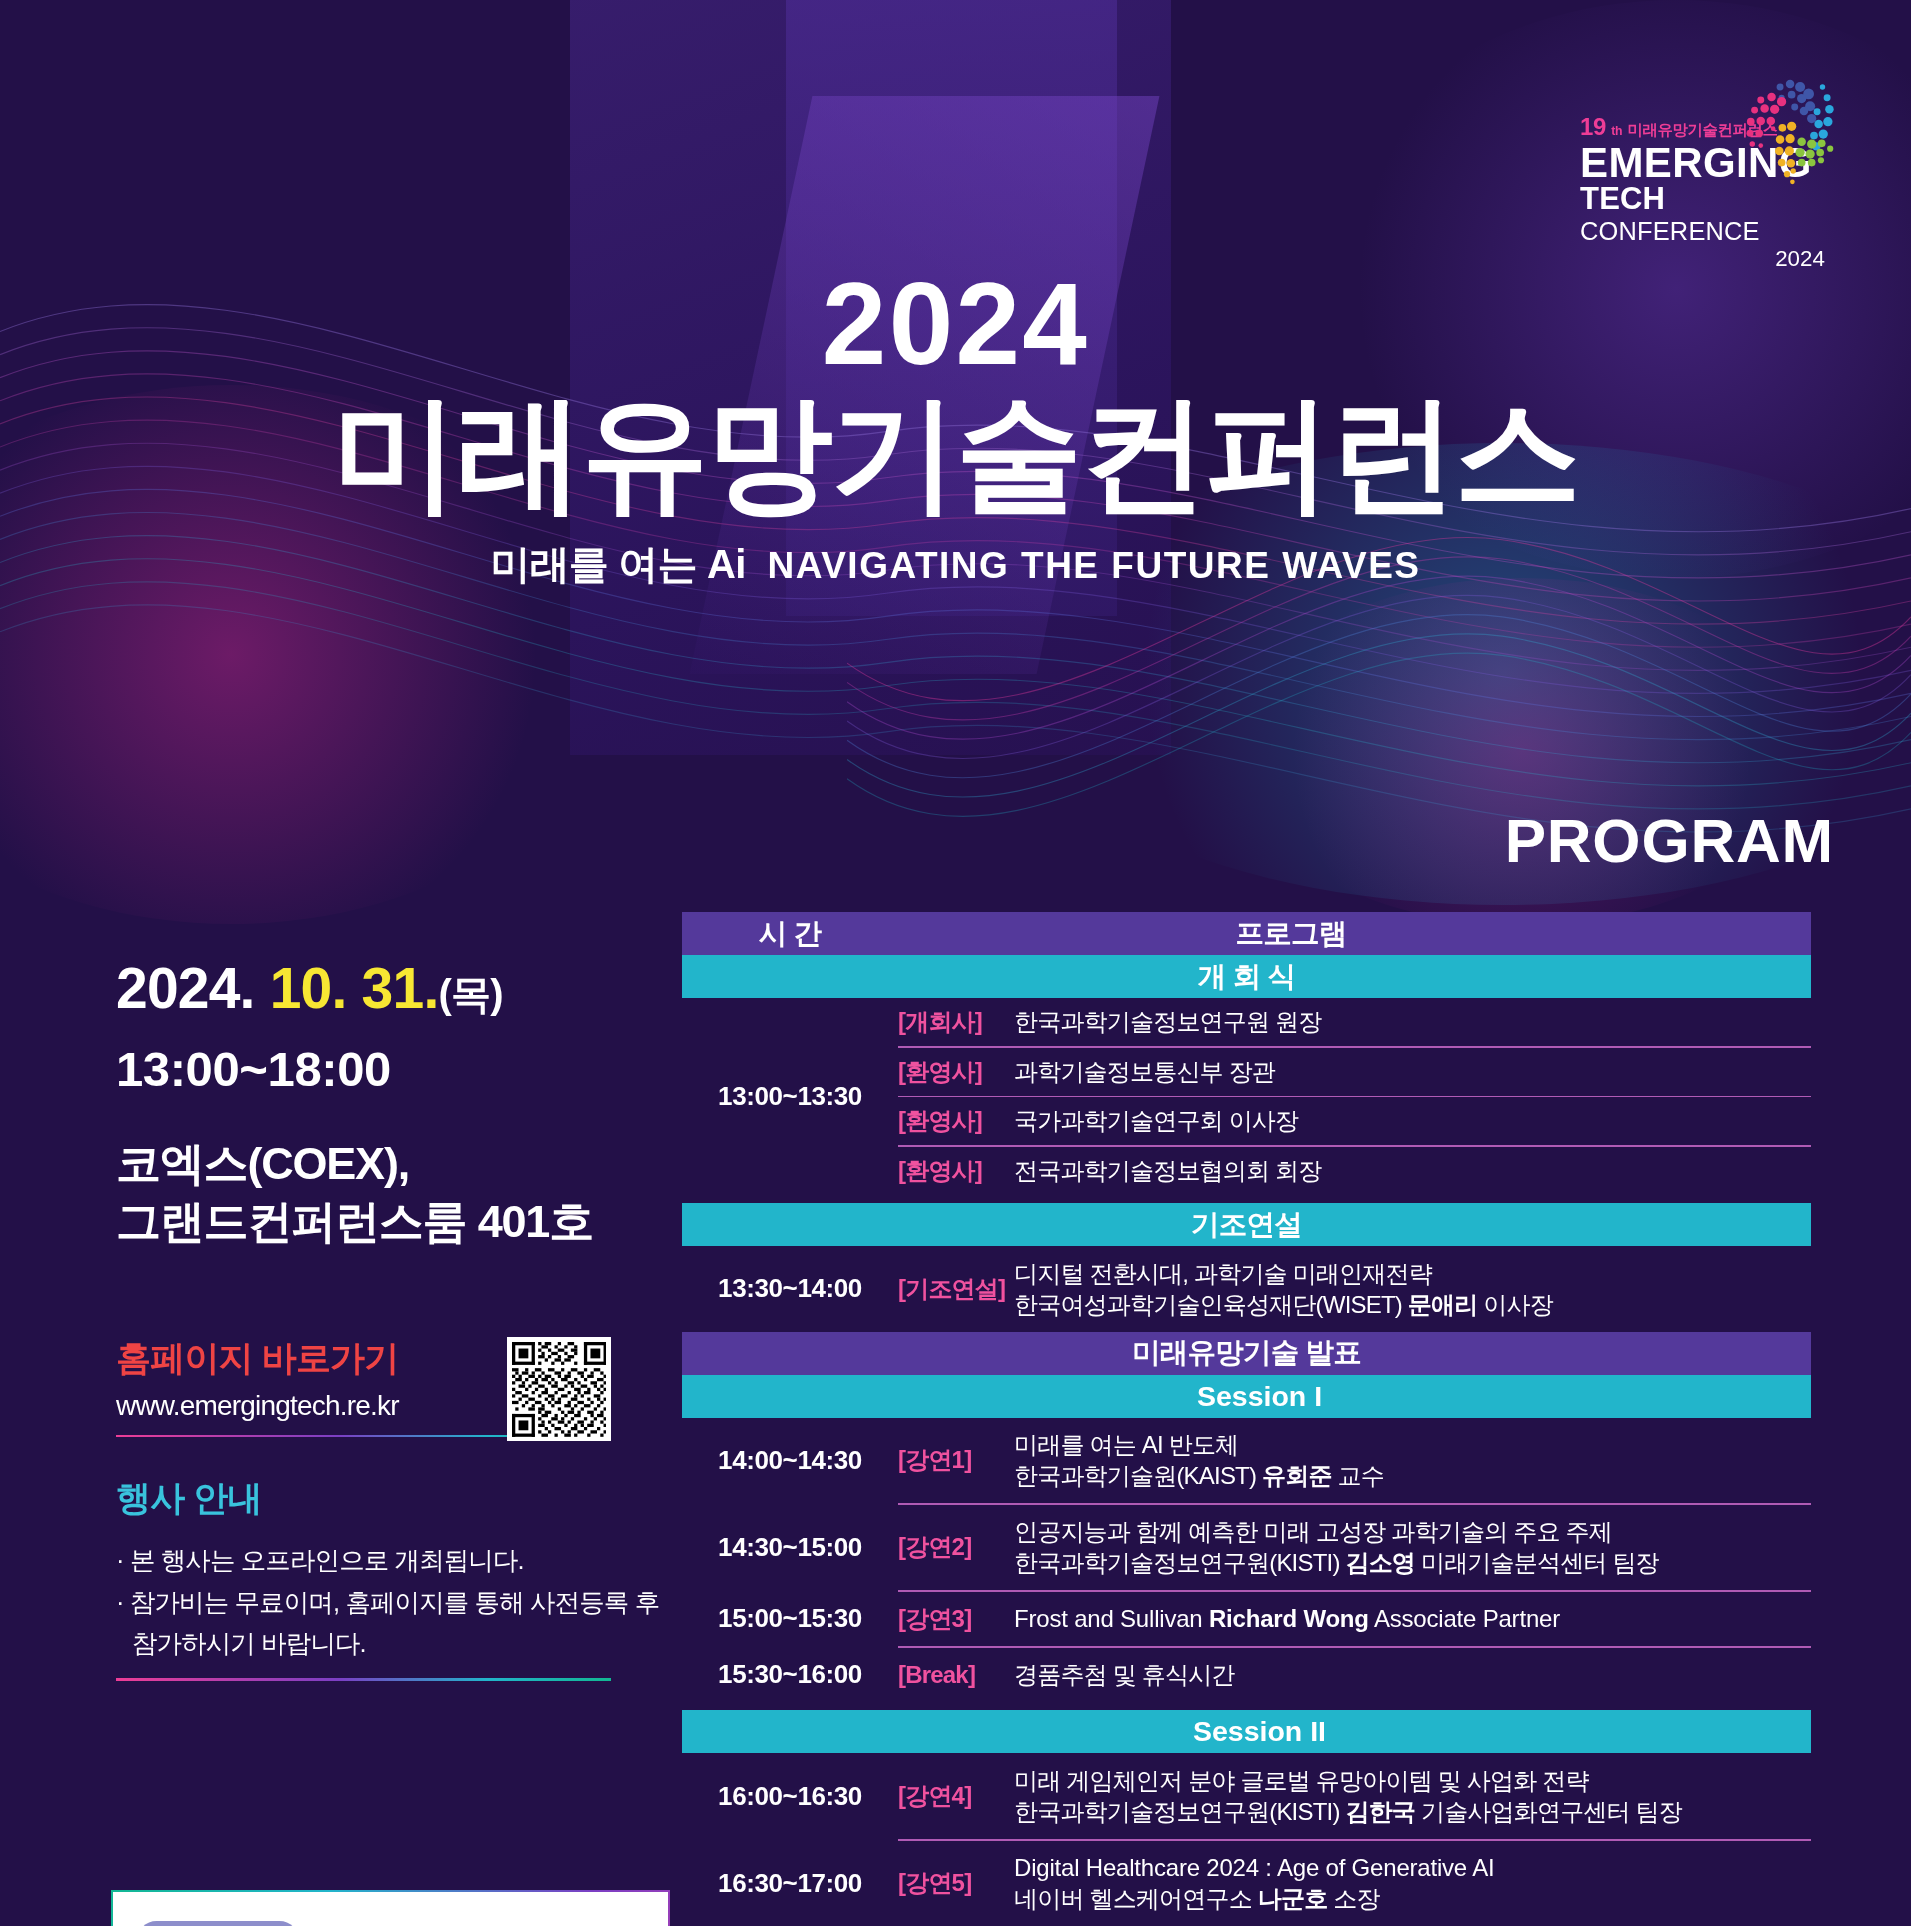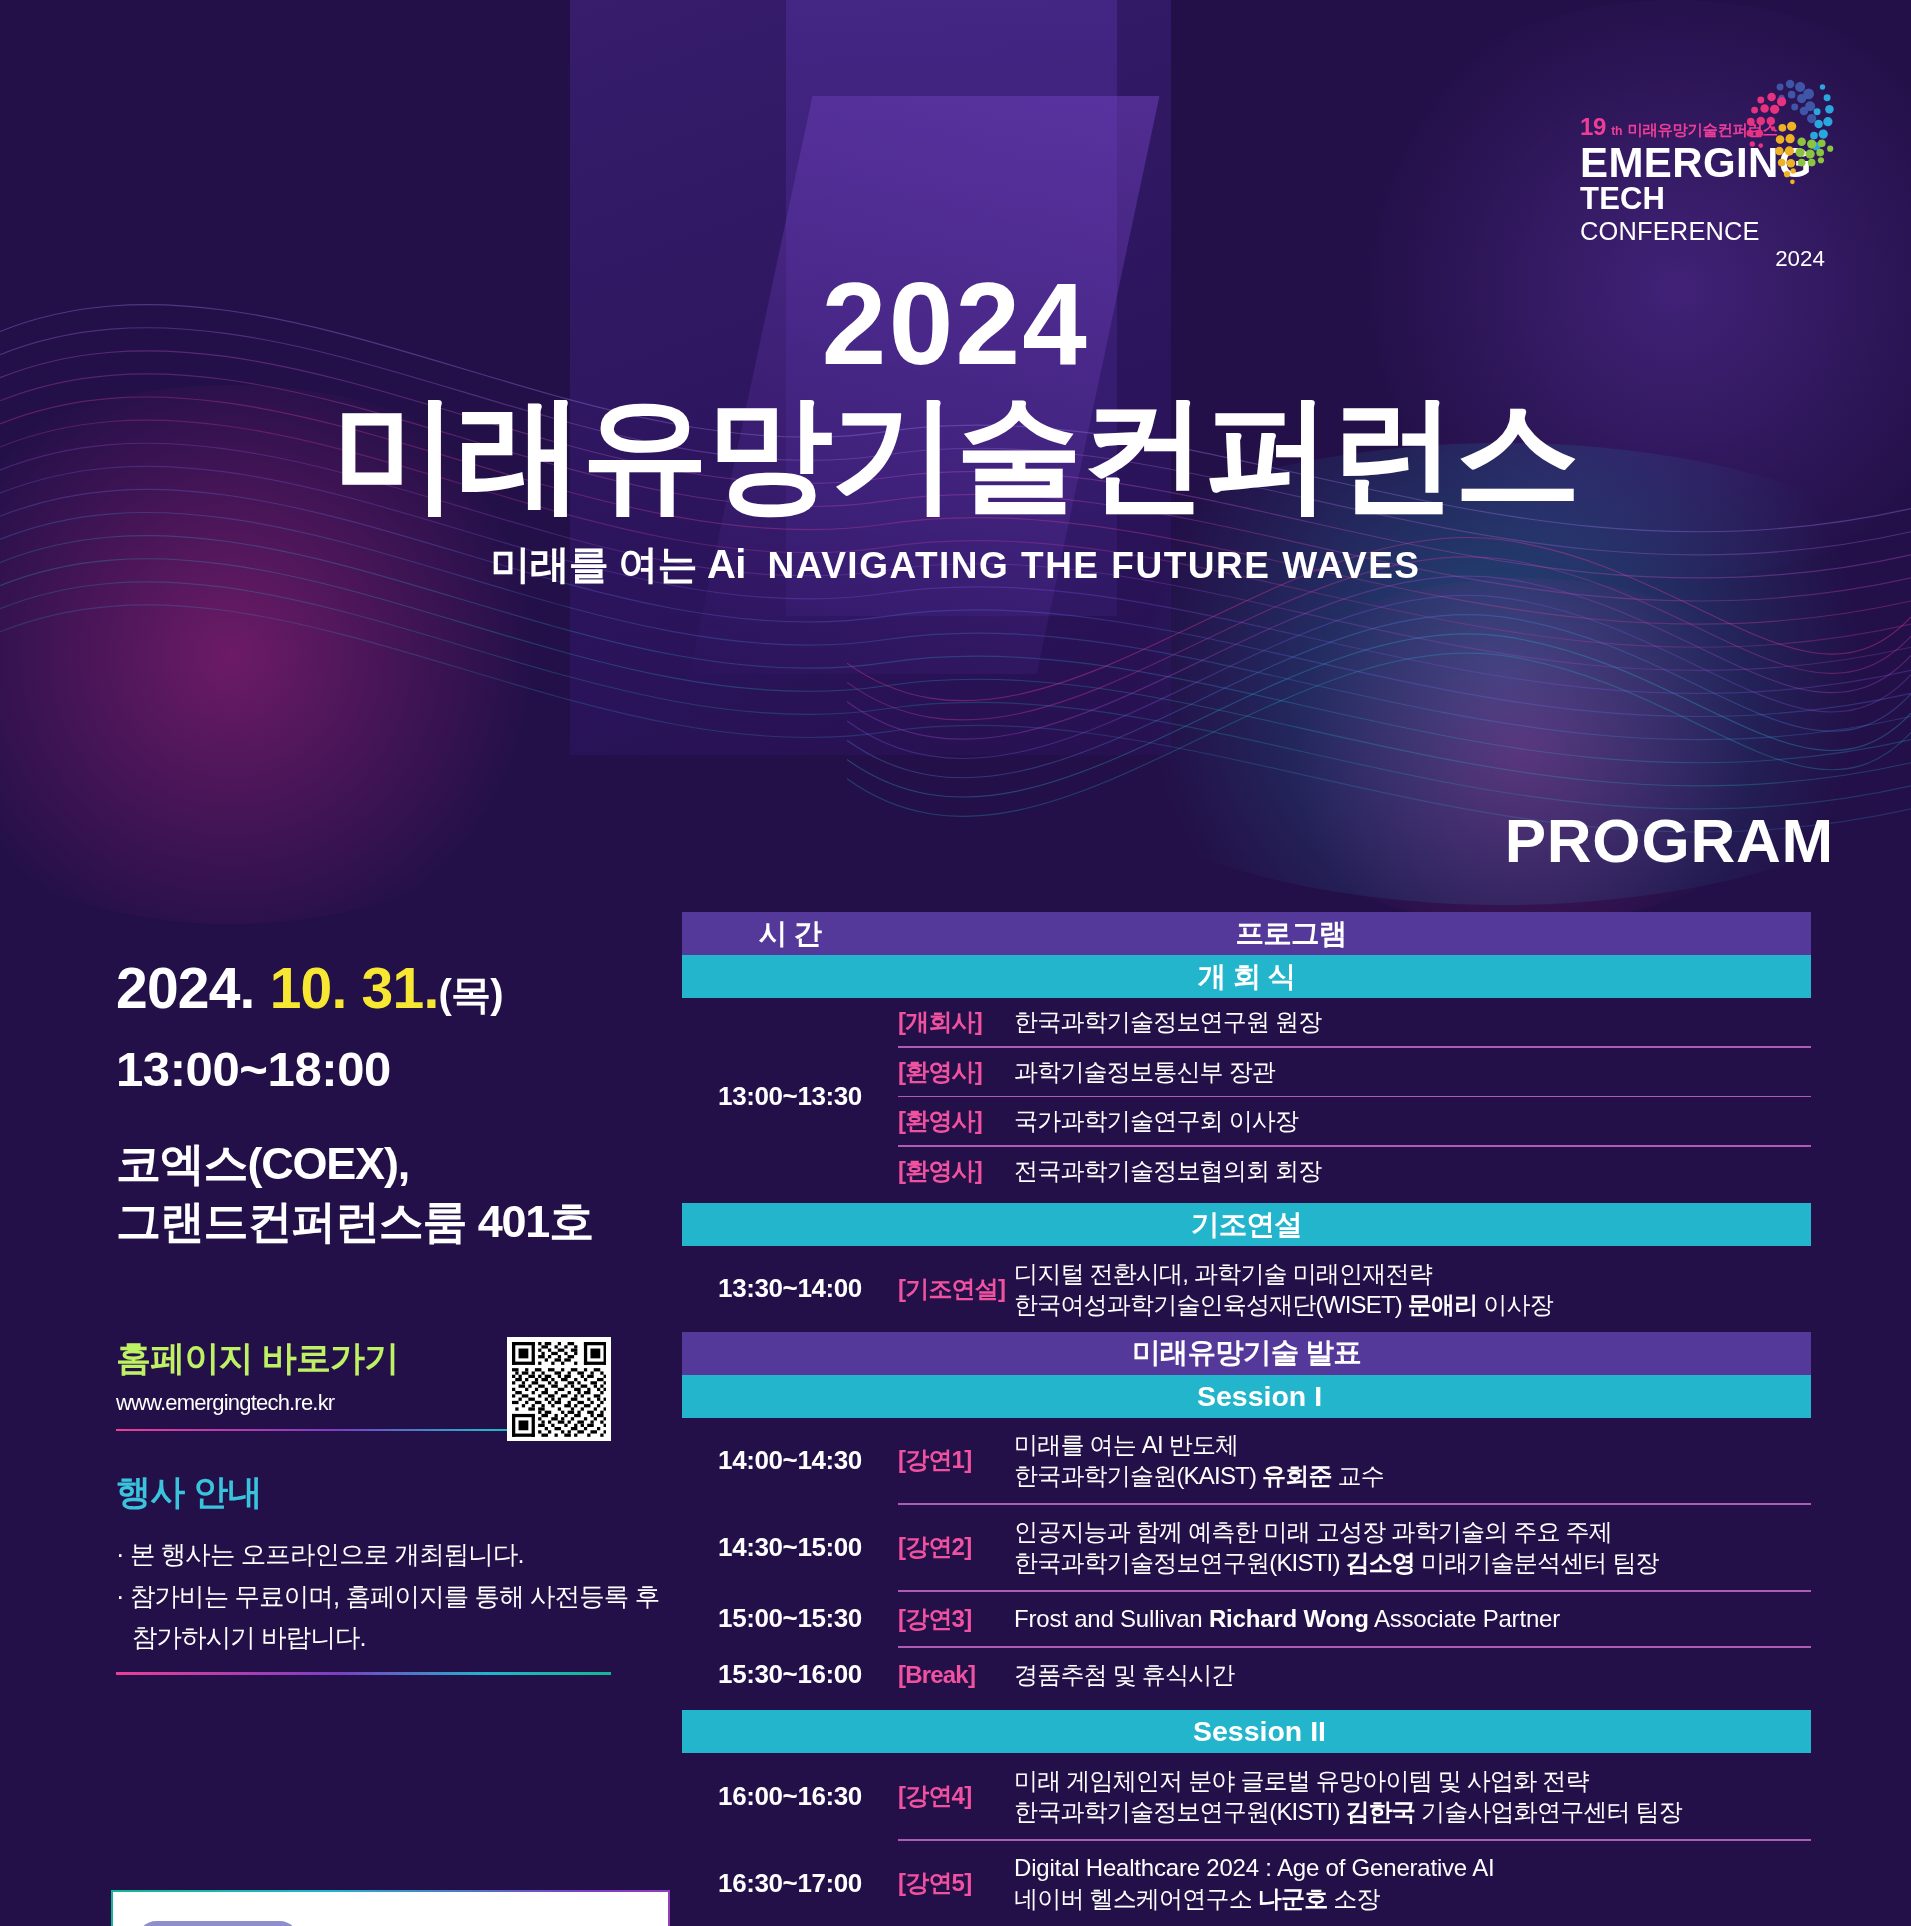--- a/index.html
+++ b/index.html
@@ -122,22 +122,22 @@
   .time-line {
     font-size: 49px; font-weight: bold; color: #ffffff;
     letter-spacing: -0.4px; line-height: 1.3; margin-top: 16px;
   }
   .venue {
     margin-top: 33px; font-size: 45px; font-weight: bold; color: #ffffff;
     letter-spacing: -1.2px; line-height: 1.30;
   }
 
   .home-section { margin-top: 83px; position: relative; }
-  .home-title { color: #bef264; font-size: 35px; font-weight: bold; letter-spacing: -0.8px; }
-  .home-url { color: #ffffff; font-size: 22px; font-weight: normal; letter-spacing: -0.8px; margin-top: 8.5px; }
+  .home-title { color: #ef4444; font-size: 35px; font-weight: bold; letter-spacing: -0.8px; }
+  .home-url { color: #ffffff; font-size: 28px; font-weight: normal; letter-spacing: -0.8px; margin-top: 8.5px; }
   .qr-box {
     position: absolute; right: 52px; top: 2.3px;
     width: 104px; height: 104px; background: #ffffff; padding: 4.6px;
   }
   .qr-box svg { display: block; width: 100%; height: 100%; }
   .home-rule {
     margin-top: 12.3px; width: 495px; height: 2.7px;
     background: linear-gradient(90deg, #ee3d96 0%, #7b3fc4 45%, #22b5cb 75%, #12b793 100%);
   }
 

